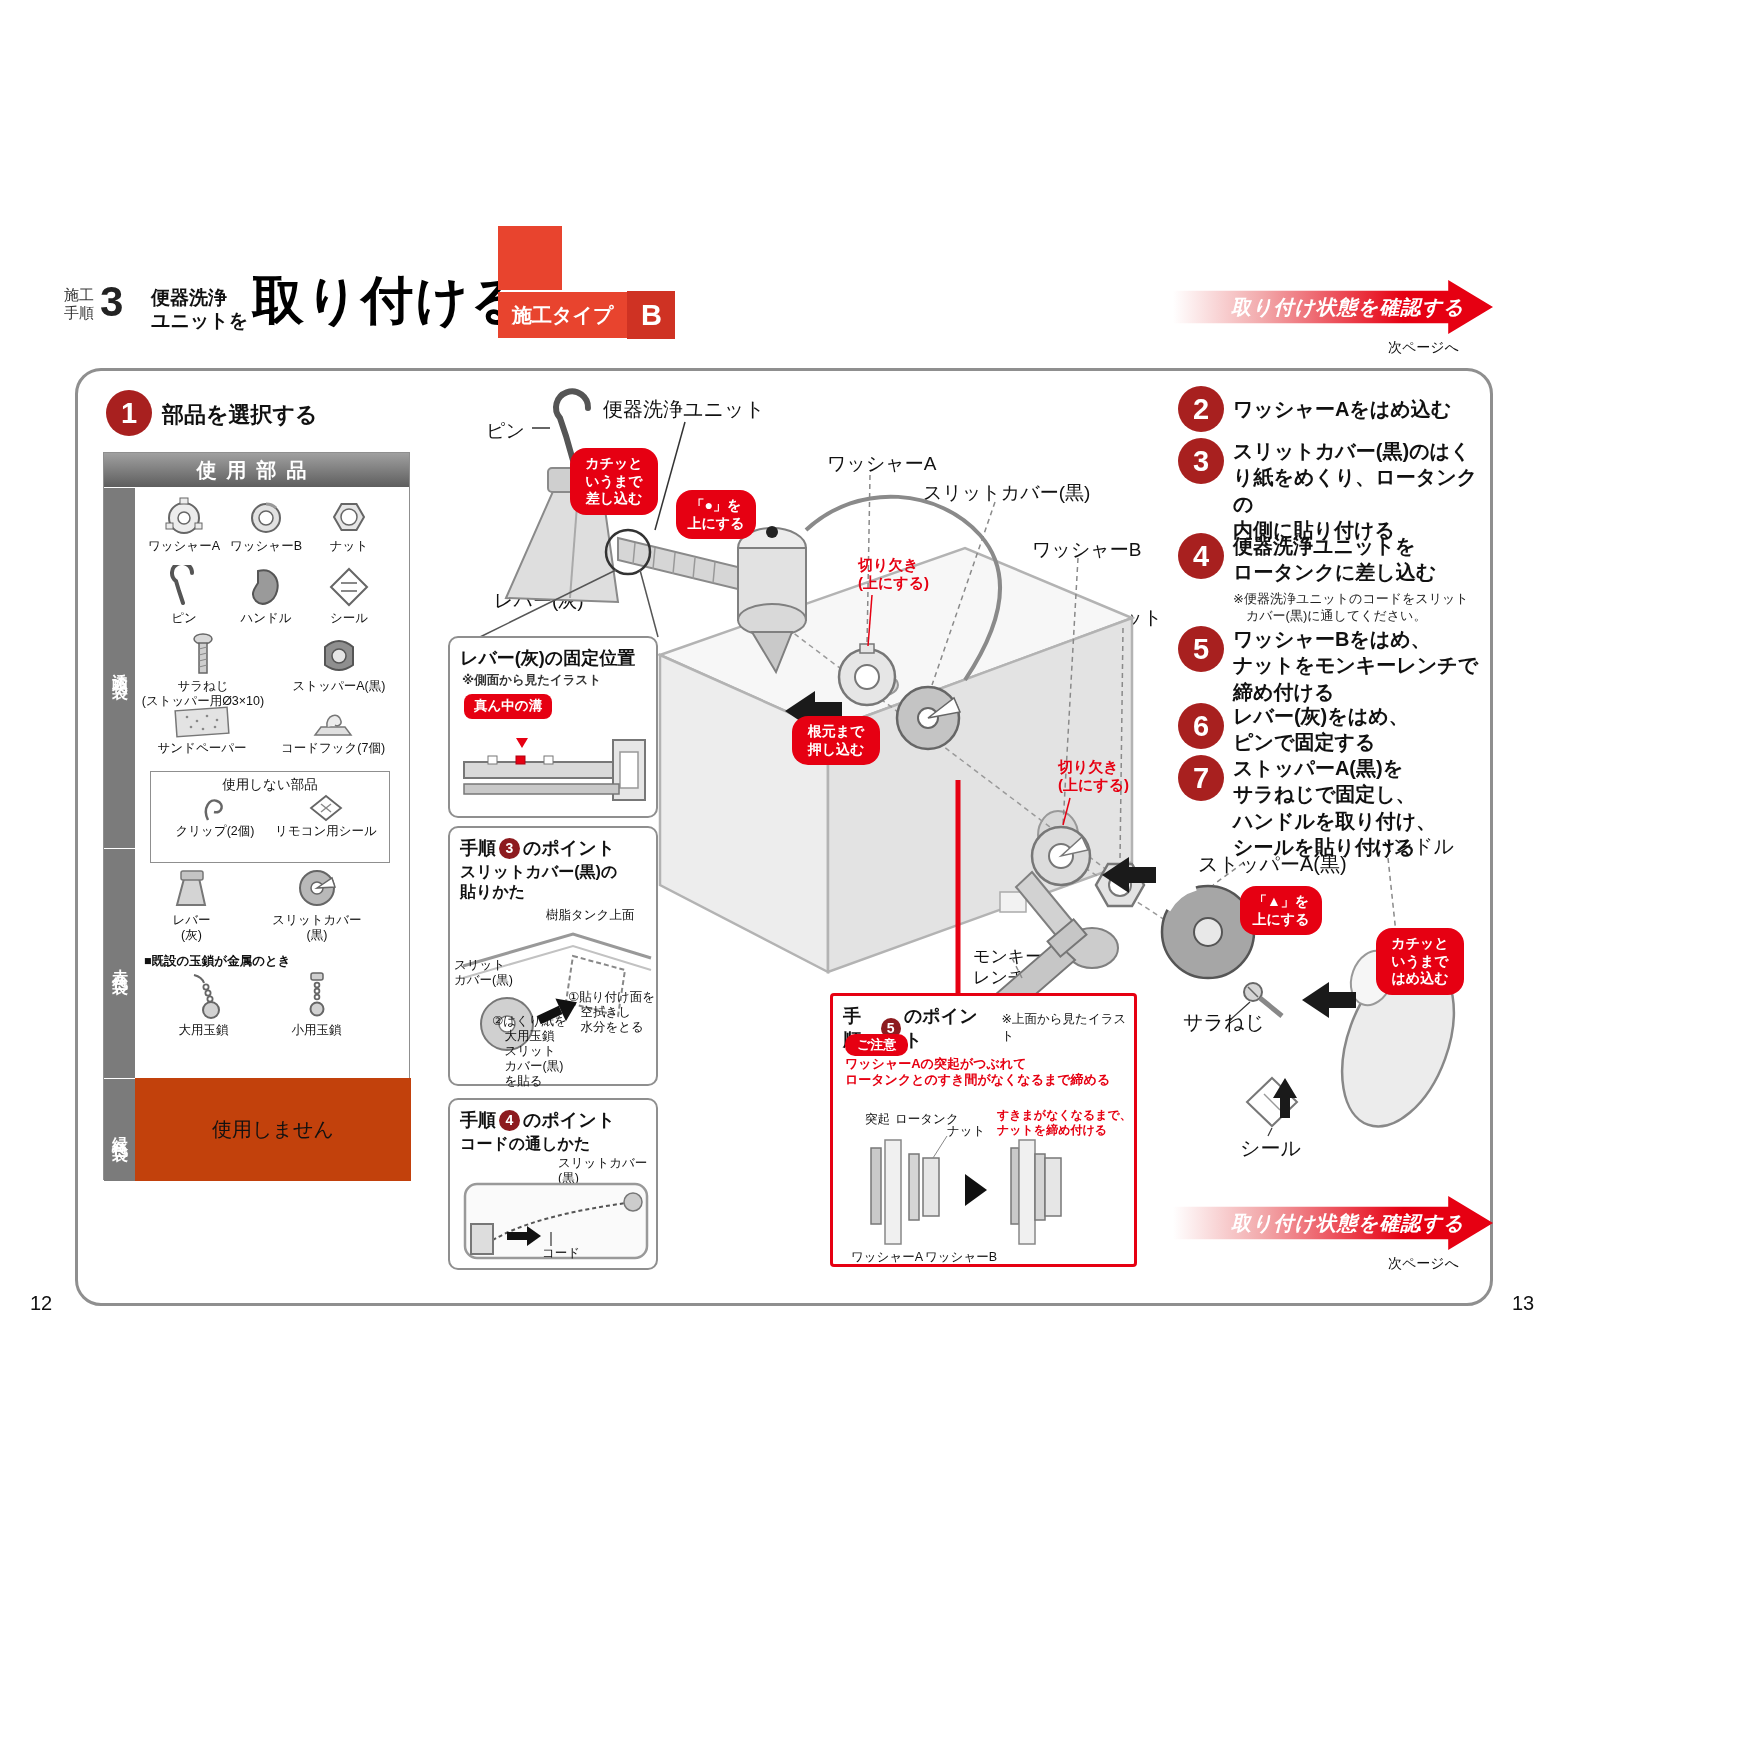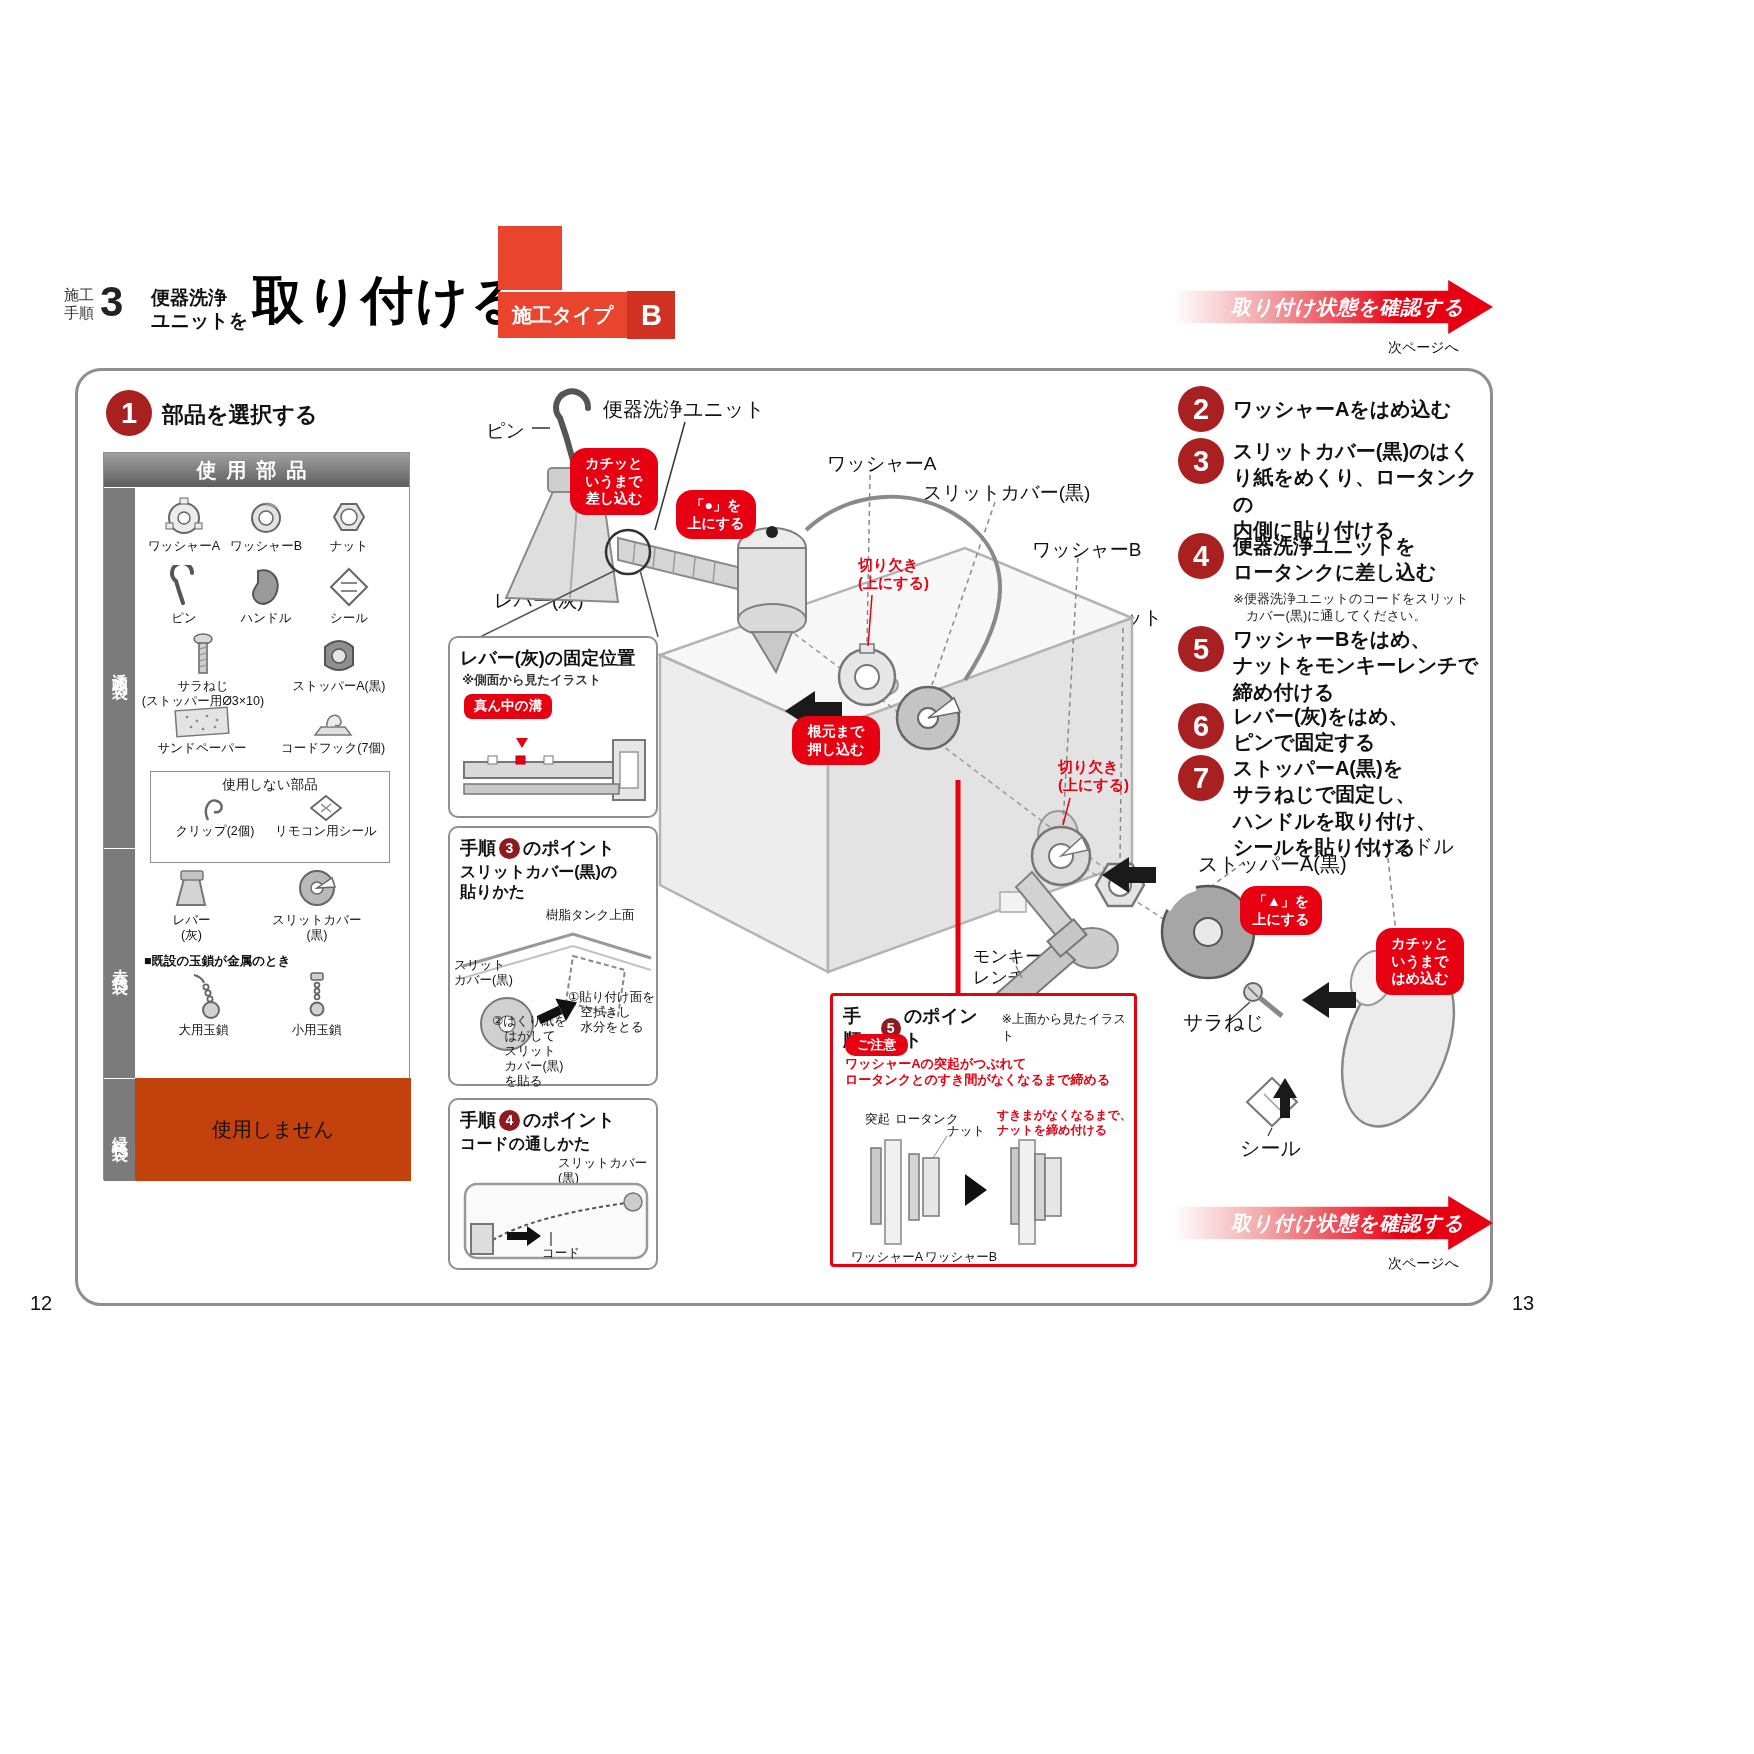--- a/index.html
+++ b/index.html
@@ -437,21 +437,21 @@
           <rect x="82" y="88" width="24" height="9"></rect>
           <polygon points="106,80 124,92.5 106,105"></polygon>
         </g>
     </svg>
     <div class="slabel" style="left:4px;top:130px">スリット
 カバー(黒)</div>
     <div class="slabel" style="left:118px;top:162px">①貼り付け面を
 　空拭きし
 　水分をとる</div>
     <div class="slabel" style="left:42px;top:186px">②はくり紙を
-　はがして
+　大用玉鎖
 　スリット
 　カバー(黒)
 　を貼る</div>
   </div>
 
   <div class="ibox" style="left:448px;top:1098px;width:210px;height:172px">
     <div class="btitle">
       <span>手順</span>
         <span class="mini-circ">4</span>
         <span>のポイント</span>

